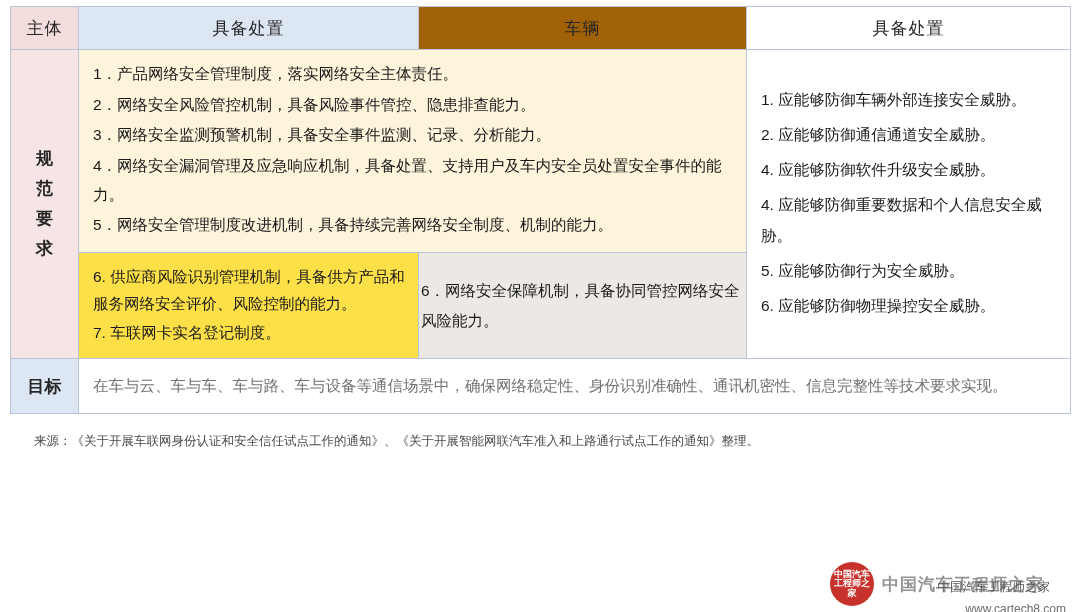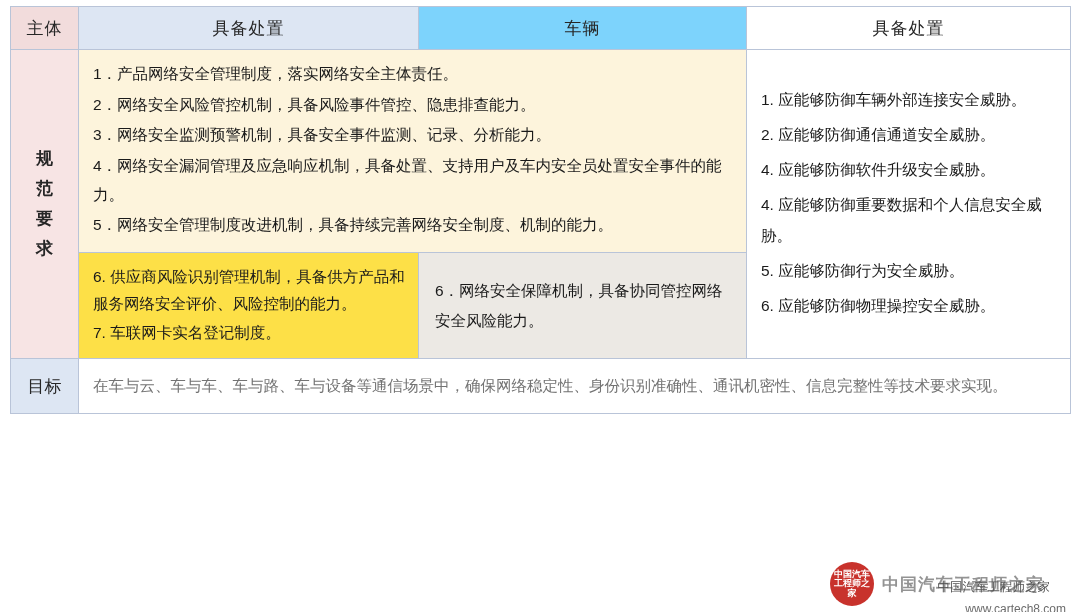--- a/index.html
+++ b/index.html
@@ -39,38 +39,38 @@
   .hdr {
     text-align: center;
     font-weight: normal;
     font-size: 17px;
     color: #262626;
     height: 42px;
     letter-spacing: 1px;
   }
   .hdr-subject { background: #f2dcdc; }
   .hdr-manu    { background: #dde6f3; }
-  .hdr-vehicle { background: #7dd3fc; margin-top: 24px; }
+  .hdr-vehicle { background: #a16207; margin-top: 24px; }
   .hdr-oper    { background: #ffffff; }
 
   .rowlabel {
     background: #f7e4e4;
     text-align: center;
     font-weight: bold;
     font-size: 17px;
     color: #262626;
     line-height: 30px;
   }
   .rowlabel .stack {
     display: block;
   }
   .goal-label {
     background: #dde6f3;
     text-align: center;
-    font-weight: normal;
+    font-weight: bold;
     font-size: 17px;
     color: #262626;
   }
 
   .cell-yellow { background: #fdf4dc; }
   .cell-pink   { background: #fde047; }
   .cell-gray   { background: #ece9e4; }
   .cell-white  { background: #ffffff; }
 
   .list {
@@ -86,21 +86,21 @@
     margin: 0 0 2px 0;
   }
   .list.tight { line-height: 1.75; }
   .list.oper {
     padding: 10px 12px 10px 14px;
     line-height: 2.0;
   }
   .list.oper .li { margin-bottom: 4px; }
 
   .vehicle-cell-text {
-    padding: 0 16px;
+    padding: 0 2px;
     font-size: 15.5px;
     line-height: 1.9;
     color: #1a1a1a;
   }
 
   .goal-text {
     padding: 12px 14px;
     font-size: 15.5px;
     line-height: 1.9;
     color: #737373;
@@ -231,20 +231,21 @@
 
       <tr>
         <td class="goal-label">目标</td>
         <td colspan="3" class="cell-white">
           <div class="goal-text">在车与云、车与车、车与路、车与设备等通信场景中，确保网络稳定性、身份识别准确性、通讯机密性、信息完整性等技术要求实现。</div>
         </td>
       </tr>
     </tbody>
   </table>
 
+  <div class="source">来源：《关于开展车联网身份认证和安全信任试点工作的通知》、《关于开展智能网联汽车准入和上路通行试点工作的通知》整理。</div>
 
   <div class="watermark">
     <div class="wm-badge">中国汽车工程师之家</div>
     <div class="wm-right">
       <div class="wm-title">中国汽车工程师之家</div>
     </div>
   </div>
   <div class="wm-cn">中国汽车工程师之家</div>
   <div class="wm-url">www.cartech8.com</div>
 

